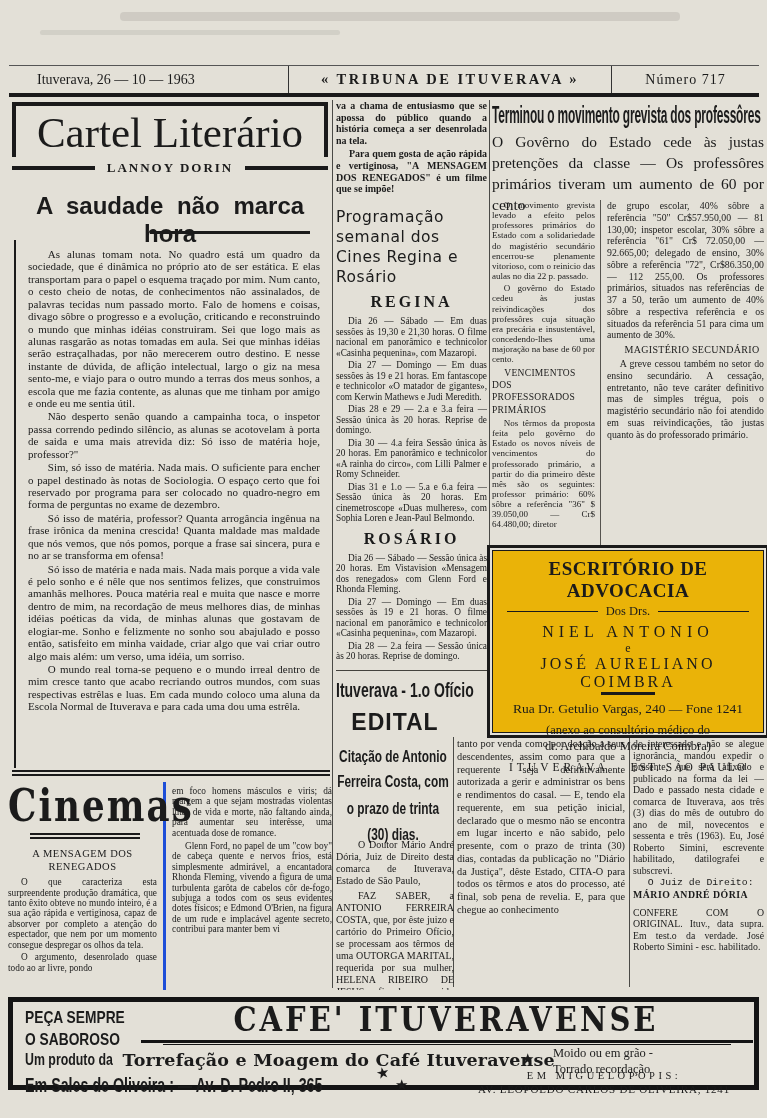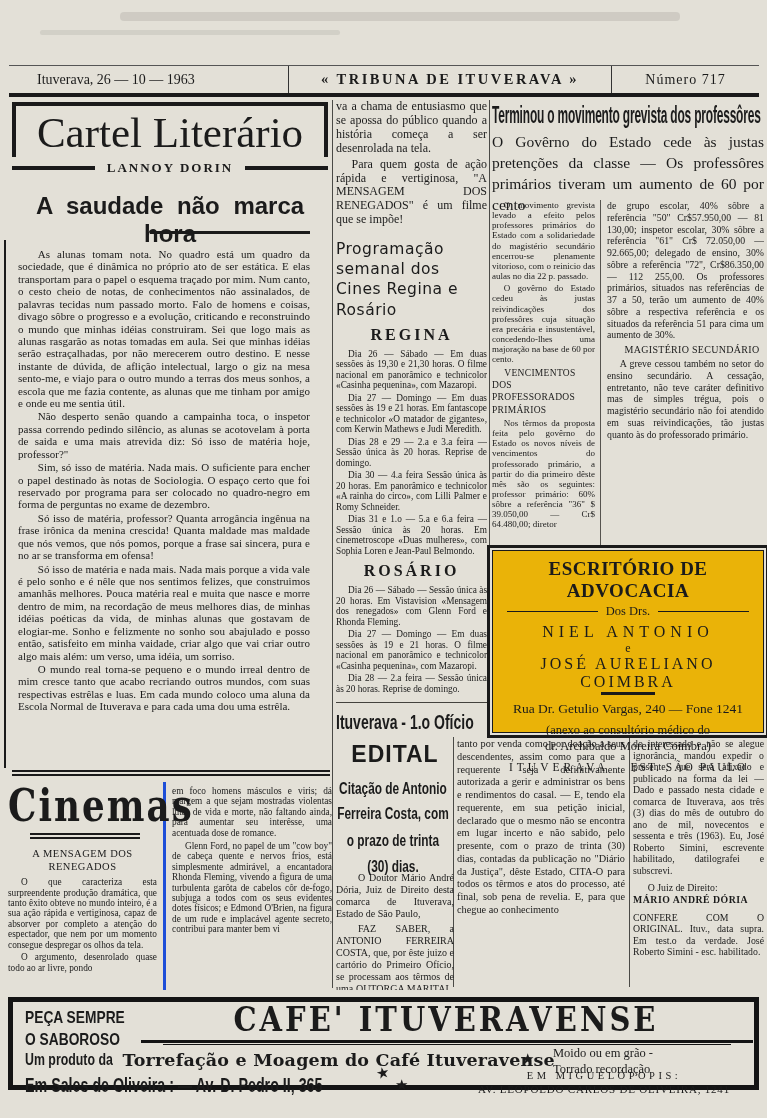--- a/index.html
+++ b/index.html
@@ -19,38 +19,38 @@
   
   .cartel-frame{left:12px;top:102px;width:316px;border:4px solid #1a1a1a;border-bottom:none;
                 text-align:center;padding:4px 0 2px;}
   .cartel-title{font-size:43px;line-height:1.05;font-family:"Liberation Serif",serif;}
   .author-row{left:12px;top:160px;width:316px;display:flex;align-items:center;}
   .author-row .ln{flex:1;height:4px;background:#1a1a1a;}
   .author{padding:0 12px;font-size:13px;letter-spacing:2px;font-weight:bold;}
   .saudade{left:12px;top:192px;width:316px;text-align:center;font-family:"Liberation Sans",sans-serif;
            font-weight:bold;font-size:24px;word-spacing:7px;}
   .saudade-rule{left:150px;top:231px;width:160px;height:3px;background:#1a1a1a;}
-  .article{left:4px;top:240px;width:314px;height:528px;border-left:2px solid #1a1a1a;
+  .article{left:14px;top:240px;width:314px;height:528px;border-left:2px solid #1a1a1a;
            padding:8px 8px 4px 12px;font-size:11px;line-height:1.13;text-align:justify;overflow:hidden;}
   .article p{margin:0 0 1px;text-indent:1.8em;}
   .article-bottom{left:12px;top:770px;width:318px;height:6px;border-top:2px solid #1a1a1a;border-bottom:2px solid #1a1a1a;}
   .cin-region{left:8px;top:782px;width:324px;height:208px;display:flex;overflow:hidden;}
   .cin-colA{width:158px;padding-right:6px;border-right:3px solid #1d4ed8;}
   .cin-colB{flex:1;padding-left:6px;padding-top:4px;font-size:9.3px;line-height:1.12;text-align:justify;}
   .cin-colB p{margin:0 0 3px;text-indent:1.4em;}
   .cin-colB p:first-child{text-indent:0;}
   .cinemas-title{font-family:"DejaVu Serif",serif;font-weight:bold;font-size:35px;letter-spacing:2px;
                  transform:scale(1.02,1.3);transform-origin:left top;line-height:1;}
   .cin-rule{width:110px;height:6px;border-top:2px solid #1a1a1a;border-bottom:2px solid #1a1a1a;margin:16px 0 8px 22px;}
   .cin-subhead{text-align:center;font-size:10.5px;letter-spacing:.5px;margin:2px 0 4px;line-height:1.25;}
   .cin-colA .body{font-size:9.3px;line-height:1.12;text-align:justify;}
   .cin-colA .body p{margin:0 0 2px;text-indent:1.4em;}
   
   .mid{left:336px;top:100px;width:151px;height:890px;overflow:hidden;}
-  .mid .cont{font-size:12px;line-height:1.16;text-align:justify;}
+  .mid .cont{font-size:10px;line-height:1.16;text-align:justify;font-weight:bold;}
   .mid .cont p{margin:0 0 2px;text-indent:1.3em;}
   .mid .cont p:first-child{text-indent:0;}
   .prog-header{font-family:"DejaVu Sans",sans-serif;font-size:15.5px;line-height:1.3;margin:12px 0 6px;letter-spacing:.5px;}
   .cine-name{text-align:center;font-weight:bold;font-size:16px;letter-spacing:3px;margin:6px 0 5px;}
   .listing{font-size:9.3px;line-height:1.13;text-align:justify;}
   .listing p{margin:0 0 2px;text-indent:1.3em;}
   .mid-hr{border:none;border-top:1px solid #44423d;margin:8px 0 6px;}
   .oficio{font-family:"Liberation Sans",sans-serif;font-weight:bold;font-size:14px;
           transform:scale(1.0,1.5);transform-origin:left top;white-space:nowrap;margin:4px 0 0;}
   .edital-title{font-family:"Liberation Sans",sans-serif;font-weight:bold;font-size:23px;
@@ -82,21 +82,21 @@
   .adv-e{font-size:12px;line-height:1.2;}
   .adv-name2{font-size:16px;letter-spacing:3px;}
   .adv-rule{width:54px;height:2.5px;background:#1a1a1a;margin:1px auto 6px;}
   .adv-addr{font-size:13.5px;margin-top:2px;}
   .adv-annex{font-size:12.5px;line-height:1.3;margin-top:5px;}
   .adv-cities{display:flex;justify-content:space-between;padding:7px 16px 0;font-size:11.5px;}
   .adv-city{letter-spacing:4px;} .adv-state{letter-spacing:2px;}
   .b-col1{left:457px;top:738px;width:168px;height:250px;font-size:10.3px;line-height:1.24;text-align:justify;overflow:hidden;}
   .b-col2{left:633px;top:738px;width:131px;height:250px;font-size:9.8px;line-height:1.18;overflow:hidden;}
   .b-col2 .p{text-align:justify;margin:0;}
-  .judge-label{margin-top:5px;text-indent:1.5em;}
+  .judge-label{text-indent:1.5em;font-family:Liberation Mono, monospace;}
   .judge-name{font-weight:bold;letter-spacing:.5px;margin-top:1px;}
   .confere{margin-top:6px;text-align:justify;}
   
   .ad{left:8px;top:997px;width:751px;height:93px;border:5px solid #141414;}
   .ad-peca{left:12px;top:5px;font-family:"Liberation Sans",sans-serif;font-weight:bold;font-size:14.5px;line-height:1.3;
            transform:scale(0.95,1.15);transform-origin:left top;}
   .ad-title{left:122px;top:-2px;width:622px;text-align:center;font-family:"DejaVu Serif",serif;font-weight:bold;
             font-size:29px;letter-spacing:3px;transform:scaleY(1.15);transform-origin:center top;}
   .ad-title-rule1{left:128px;top:38px;width:612px;height:2.5px;background:#141414;}
   .ad-title-rule2{left:150px;top:42px;width:568px;height:1px;background:#141414;}

